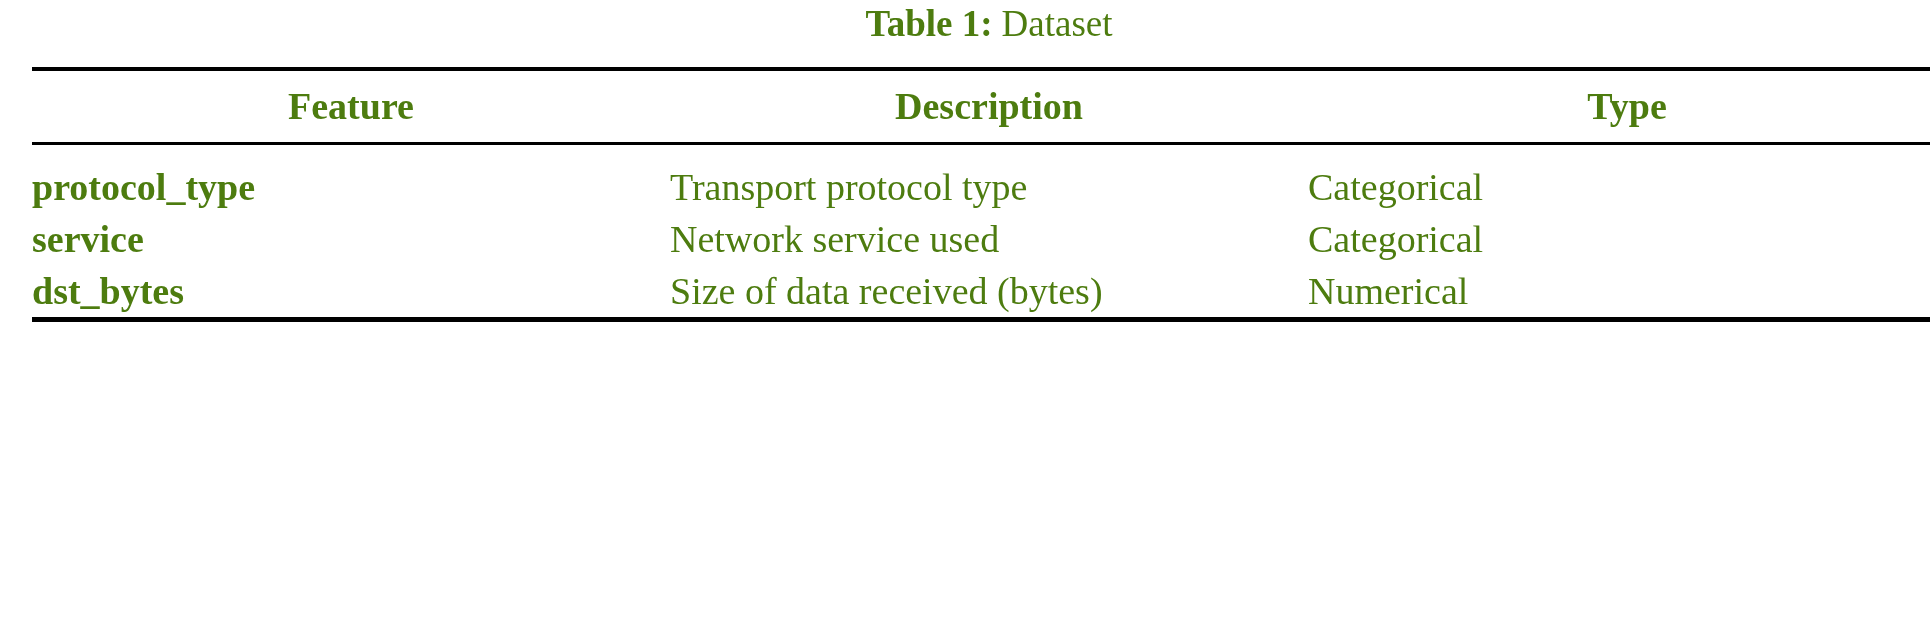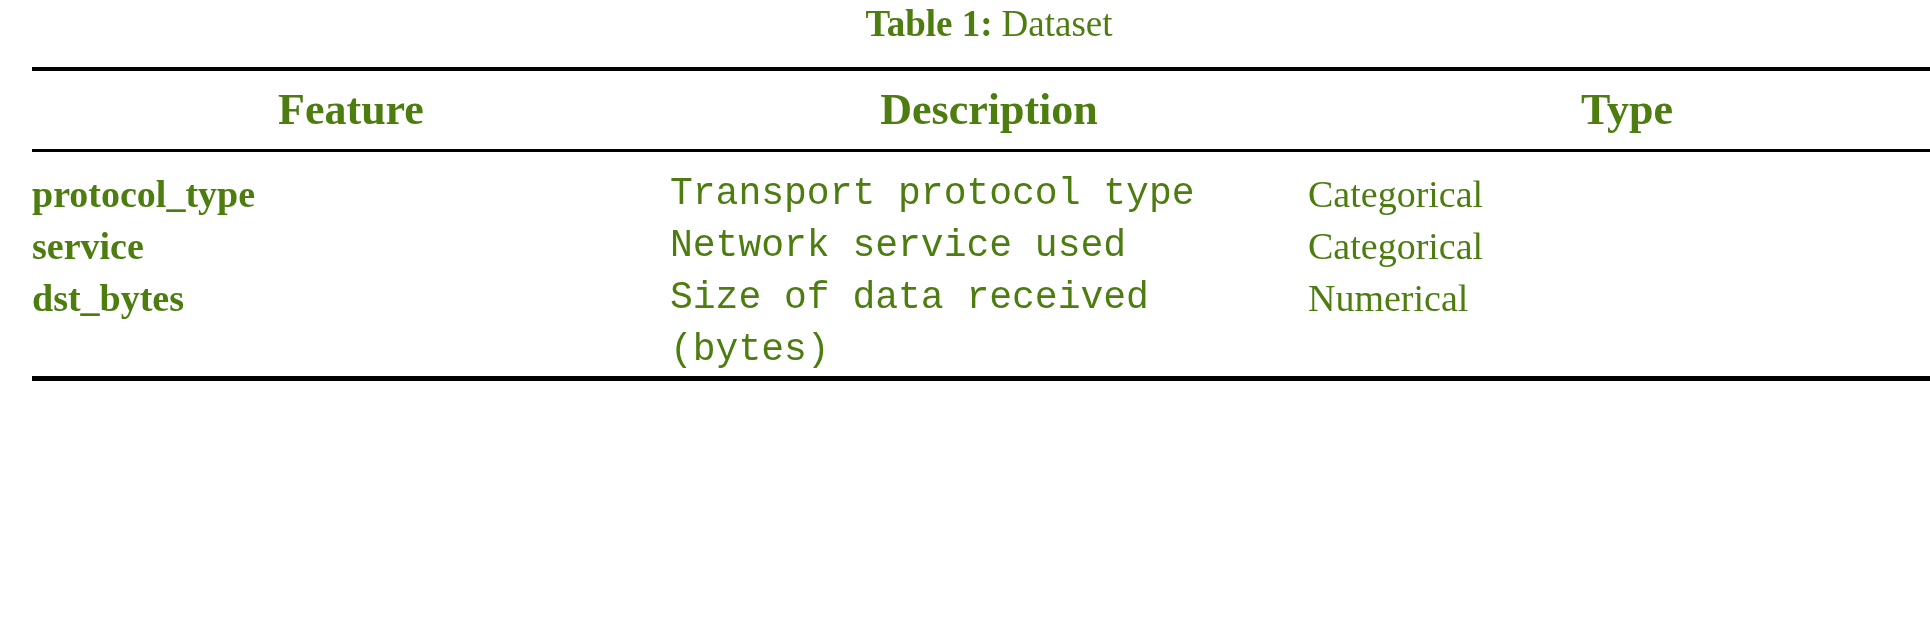--- a/index.html
+++ b/index.html
@@ -32,21 +32,21 @@
   table.dataset {
     width: 100%;
     margin-top: 21px;
     border-collapse: collapse;
     border-top: 4px solid #000000;
     border-bottom: 5px solid #000000;
     table-layout: fixed;
   }
   table.dataset th {
     width: 33.33%;
-    font-size: 44px;
+    font-size: 38px;
     font-weight: bold;
     text-align: center;
     padding: 13px 0 14px 0;
     border-bottom: 3px solid #000000;
   }
   table.dataset td {
     font-size: 38px;
     line-height: 52px;
     vertical-align: top;
     padding: 0;
@@ -58,21 +58,20 @@
     padding-top: 16px;
   }
   table.dataset tr.spaced-row td {
     padding-top: 18px;
   }
   table.dataset tr.last-row td {
     padding-bottom: 6px;
   }
   .desc-line {
     display: block;
-    font-family: Liberation Mono, monospace;
   }
 </style>
 </head>
 <body>
 
 <div class="page">
 
   <div class="caption">
     <span class="cap-label">Table 1:</span><span class="cap-title">Dataset</span>
   </div>

